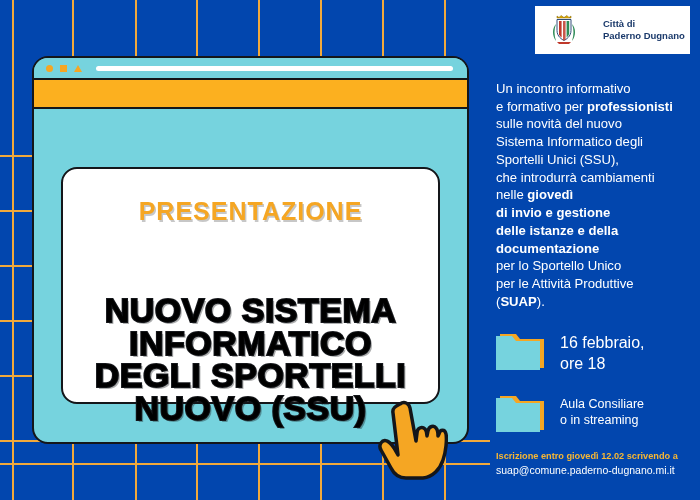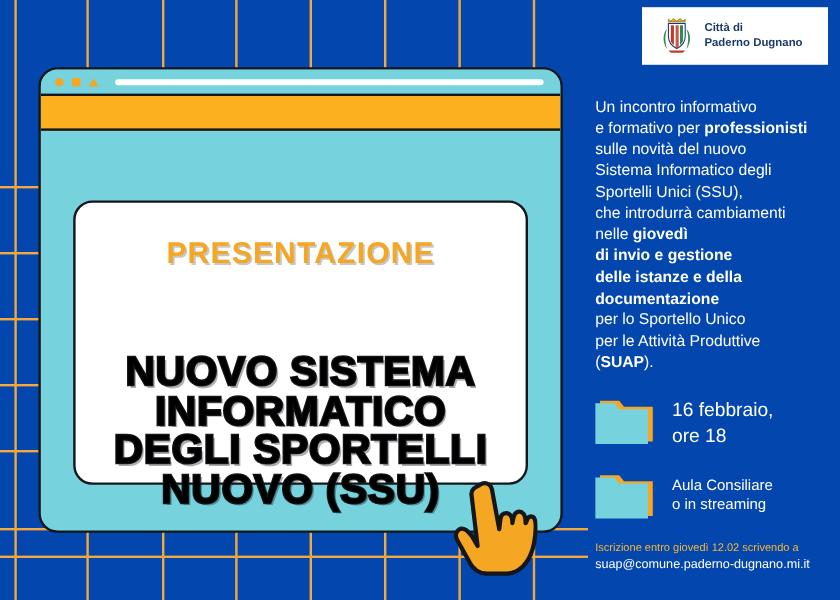--- a/index.html
+++ b/index.html
@@ -57,21 +57,21 @@
   .headline span{display:block;}
   .pager{display:flex;gap:16px;margin-top:24px;}
   .pg{width:14px;height:14px;border-radius:50%;background:#f7a81b;}
 
   
   .hand{position:absolute;left:378px;top:400px;width:70px;height:82px;}
 
   
   .logo-box{
     position:absolute;left:535px;top:6px;width:155px;height:48px;
-    background:#ffffff;display:flex;align-items:center;gap:8px;padding-left:14px;
+    background:#ffffff;display:flex;align-items:center;gap:24px;padding-left:14px;
     box-sizing:border-box;
   }
   .crest{width:30px;height:34px;flex:0 0 auto;}
   .logo-text{
     font-size:9.5px;font-weight:bold;color:#1b3a6b;line-height:1.25;
   }
   .logo-text span{display:block;}
 
   .blurb{
     position:absolute;left:496px;top:80px;width:200px;
@@ -83,21 +83,21 @@
   .infoblock{position:absolute;left:496px;width:200px;display:flex;align-items:flex-start;gap:12px;}
   .infoblock.when{top:330px;}
   .infoblock.where{top:392px;}
   .folder{width:52px;height:42px;flex:0 0 auto;}
   .info-text{color:#ffffff;}
   .info-text .ln{display:block;white-space:nowrap;}
   .when .info-text{font-size:16px;line-height:1.3;padding-top:3px;}
   .where .info-text{font-size:12.5px;line-height:1.3;padding-top:4px;}
 
   .footer{position:absolute;left:496px;top:450px;width:205px;}
-  .footer .deadline{color:#f7b733;font-size:9.2px;font-weight:normal;line-height:1.45;white-space:nowrap;}
+  .footer .deadline{color:#f7b733;font-size:9.2px;font-weight:bold;line-height:1.45;white-space:nowrap;}
   .footer .email{color:#ffffff;font-size:10.5px;line-height:1.45;white-space:nowrap;}
 </style>
 </head>
 <body>
 
 <div class="stage">
 
   <div class="grid" id="grid-root">
       <div class="v" style="left: 12px;"></div>
       <div class="v" style="left: 72px;"></div>

